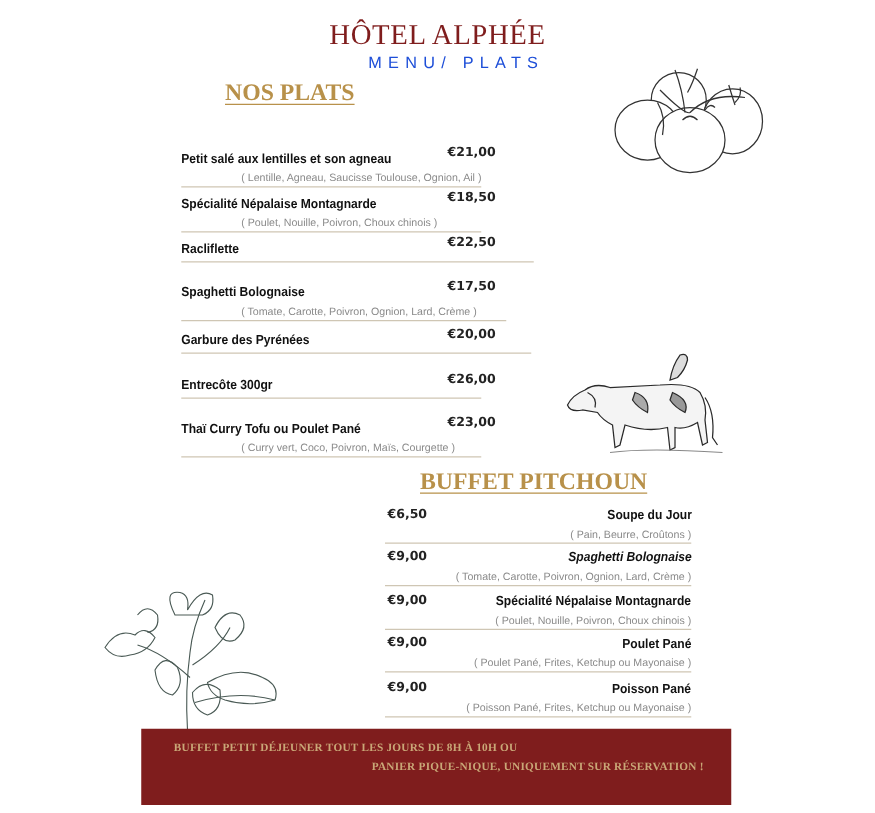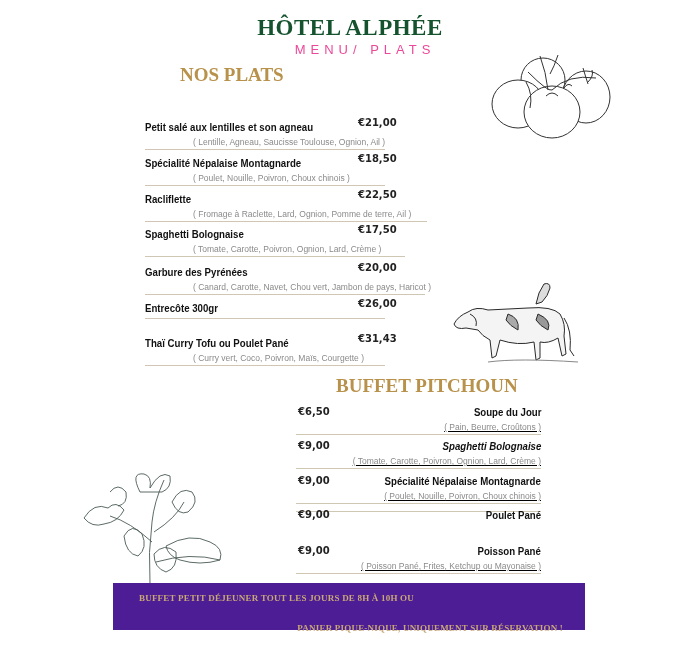--- a/index.html
+++ b/index.html
@@ -1,36 +1,36 @@
 <!DOCTYPE html>
 <html><head>
 <meta charset="utf-8">
 <style>
   html,body{margin:0;padding:0;background:#ffffff;}
   body{width:700px;height:650px;position:relative;overflow:hidden;font-family:"Liberation Sans",sans-serif;}
-  .title{position:absolute;left:0;width:700px;top:15px;text-align:center;font-family:"Liberation Serif",serif;font-weight:bold;font-size:23px;color:#14532d;letter-spacing:0.5px;}
-  .subtitle{position:absolute;left:0;width:700px;top:42px;text-align:center;font-family:"Liberation Sans",sans-serif;font-size:13px;letter-spacing:5px;color:#ec4899;padding-left:30px;box-sizing:border-box;}
-  .section-title{position:absolute;font-family:"Liberation Serif",serif;font-weight:bold;font-size:19px;color:#b8914a;text-decoration-thickness:1px;text-underline-offset:3px;}
+  .title{position:absolute;left:0;width:700px;top:15px;text-align:center;font-family:"Liberation Serif",serif;font-weight:normal;font-size:23px;color:#7f1d1d;letter-spacing:0.5px;}
+  .subtitle{position:absolute;left:0;width:700px;top:42px;text-align:center;font-family:"Liberation Sans",sans-serif;font-size:13px;letter-spacing:5px;color:#1d4ed8;padding-left:30px;box-sizing:border-box;}
+  .section-title{position:absolute;font-family:"Liberation Serif",serif;font-weight:bold;font-size:19px;color:#b8914a;text-decoration:underline;text-decoration-thickness:1px;text-underline-offset:3px;}
   .nos-plats{left:180px;top:64px;}
   .pitchoun{left:336px;top:375px;}
   .item{position:absolute;width:280px;}
   .left-col .item{left:145px;}
   .item .name{font-family:"Liberation Sans",sans-serif;font-weight:bold;font-size:10.5px;color:#111;transform:scaleX(0.92);transform-origin:left center;white-space:nowrap;display:inline-block;}
   .item .price{position:absolute;top:0;font-family:"DejaVu Sans",sans-serif;font-weight:bold;font-size:10px;color:#222;}
   .left-col .item .price{left:213px;}
   .item .desc{font-size:8.5px;color:#8a8a8a;white-space:nowrap;margin-top:2px;margin-left:48px;}
   .item .rule{height:1px;background:#cfc6b4;margin-top:2px;}
-  .right-col .item{left:296px;width:245px;text-decoration:underline;}
+  .right-col .item{left:308px;width:245px;}
   .right-col .item .price{left:2px;}
   .right-col .item .name{position:absolute;right:0;transform-origin:right center;}
   .right-col .item .desc{text-align:right;margin-top:16px;}
   .right-col .item .name.italic{font-style:italic;}
-  .banner{position:absolute;left:113px;top:583px;width:472px;height:47px;background:#4c1d95;}
+  .banner{position:absolute;left:113px;top:583px;width:472px;height:61px;background:#7f1d1d;}
   .banner .l1{position:absolute;left:26px;top:10px;font-family:"Liberation Serif",serif;font-weight:bold;font-size:9px;color:#c9a777;letter-spacing:0.2px;}
-  .banner .l2{position:absolute;right:22px;top:25px;font-family:"Liberation Serif",serif;font-weight:bold;font-size:9px;color:#c9a777;letter-spacing:0.2px;margin-top:15px;}
+  .banner .l2{position:absolute;right:22px;top:25px;font-family:"Liberation Serif",serif;font-weight:bold;font-size:9px;color:#c9a777;letter-spacing:0.2px;}
   .illus{position:absolute;}
 </style>
 </head>
 <body>
 
 <div class="title">HÔTEL ALPHÉE</div>
 <div class="subtitle">MENU/ PLATS</div>
 
 <div class="section-title nos-plats">NOS PLATS</div>
 
@@ -43,43 +43,41 @@
   </div>
   <div class="item" style="top:153px">
     <span class="name">Spécialité Népalaise Montagnarde</span>
     <span class="price">€18,50</span>
     <div class="desc">( Poulet, Nouille, Poivron, Choux chinois )</div>
     <div class="rule" style="width:240px"></div>
   </div>
   <div class="item" style="top:189px">
     <span class="name">Racliflette</span>
     <span class="price">€22,50</span>
-    <div class="desc">( Fromage à Raclette, Lard, Ognion, Pomme de terre, Ail )</div>
     <div class="rule" style="width:282px"></div>
   </div>
   <div class="item" style="top:224px">
     <span class="name">Spaghetti Bolognaise</span>
     <span class="price">€17,50</span>
     <div class="desc">( Tomate, Carotte, Poivron, Ognion, Lard, Crème )</div>
     <div class="rule" style="width:260px"></div>
   </div>
   <div class="item" style="top:262px">
     <span class="name">Garbure des Pyrénées</span>
     <span class="price">€20,00</span>
-    <div class="desc">( Canard, Carotte, Navet, Chou vert, Jambon de pays, Haricot )</div>
     <div class="rule" style="width:280px"></div>
   </div>
   <div class="item" style="top:298px">
     <span class="name">Entrecôte 300gr</span>
     <span class="price">€26,00</span>
     <div class="rule" style="width:240px"></div>
   </div>
   <div class="item" style="top:333px">
     <span class="name">Thaï Curry Tofu ou Poulet Pané</span>
-    <span class="price">€31,43</span>
+    <span class="price">€23,00</span>
     <div class="desc">(  Curry vert, Coco, Poivron, Maïs, Courgette )</div>
     <div class="rule" style="width:240px"></div>
   </div>
 </div>
 
 <div class="section-title pitchoun">BUFFET PITCHOUN</div>
 
 <div class="right-col">
   <div class="item" style="top:406px">
     <span class="price">€6,50</span>
@@ -95,20 +93,21 @@
   </div>
   <div class="item" style="top:475px">
     <span class="price">€9,00</span>
     <span class="name" style="top:0">Spécialité Népalaise Montagnarde</span>
     <div class="desc">( Poulet,  Nouille, Poivron, Choux chinois )</div>
     <div class="rule"></div>
   </div>
   <div class="item" style="top:509px">
     <span class="price">€9,00</span>
     <span class="name" style="top:0">Poulet Pané</span>
+    <div class="desc">( Poulet Pané, Frites, Ketchup ou Mayonaise )</div>
     <div class="rule"></div>
   </div>
   <div class="item" style="top:545px">
     <span class="price">€9,00</span>
     <span class="name" style="top:0">Poisson Pané</span>
     <div class="desc">( Poisson Pané, Frites, Ketchup ou Mayonaise )</div>
     <div class="rule"></div>
   </div>
 </div>
 

